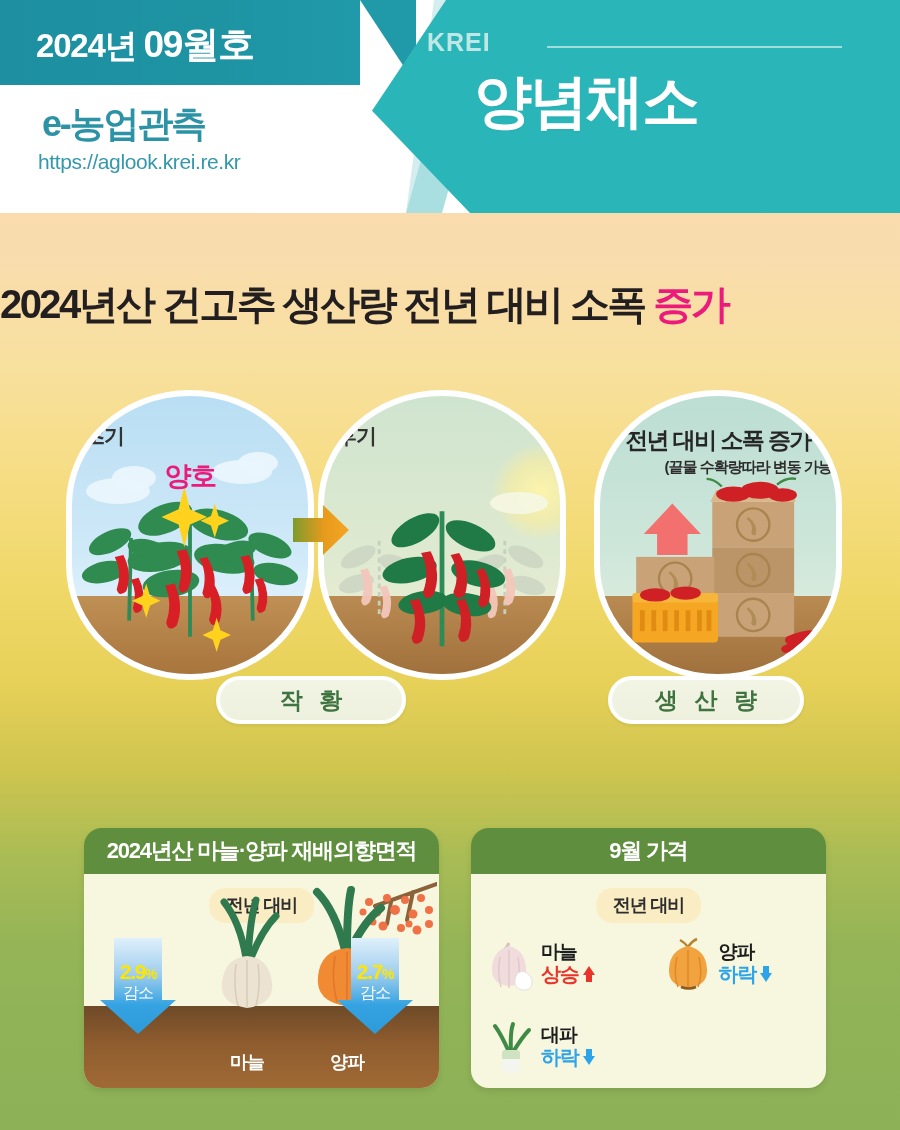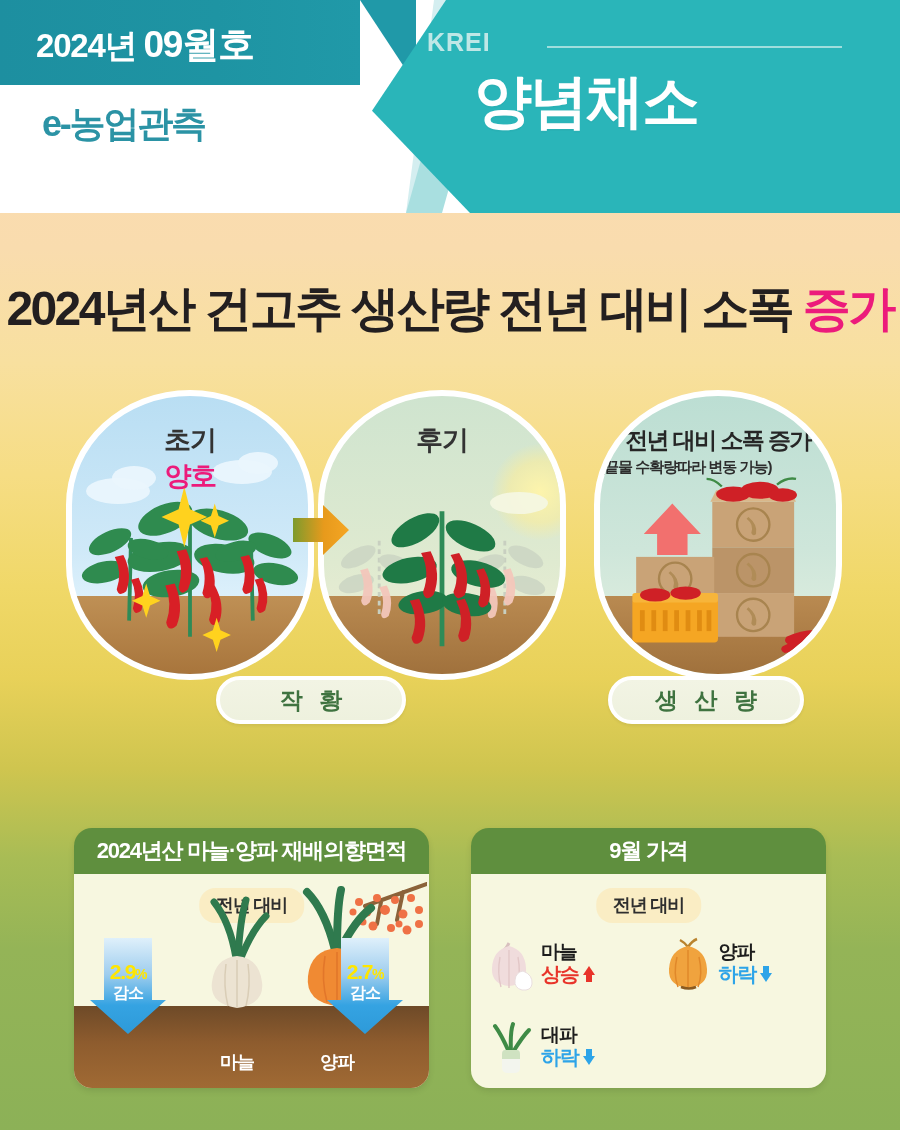--- a/index.html
+++ b/index.html
@@ -70,22 +70,22 @@
     background:#9fdedd;
   }
   .hdr-title {
     position:absolute; left:474px; top:72px;
     color:#ffffff; font-size:58px; font-weight:bold; letter-spacing:-2px;
     line-height:1; text-shadow:0 2px 0 rgba(0,0,0,0.02);
   }
 
   
   .headline {
-    position:absolute; left:0; top:277px; width:900px; text-align:center;
-    font-size:48px; font-weight:bold; color:#231f20; letter-spacing:-2.6px;
+    position:absolute; left:0; top:277px; width:900px; 
+    font-size:40px; font-weight:bold; color:#231f20; letter-spacing:-2.6px;
     white-space:nowrap;
   }
   .headline .accent { color:#ec1b7b; }
 
   
   .cards { position:absolute; left:0; top:390px; width:900px; height:340px; }
   .card {
     position:absolute; top:0; width:248px; height:290px;
     border-radius:124px / 115px;
     border:6px solid #ffffff;
@@ -93,32 +93,32 @@
   }
   .card.c1 { left:66px; background:linear-gradient(180deg,#b9def3 0%, #cfe9f8 55%, #dcf0fb 72%); }
   .card.c2 { left:318px; background:linear-gradient(180deg,#cfe4cf 0%, #dfead0 60%, #e6ecd2 75%); }
   .card.c3 { left:594px; background:linear-gradient(180deg,#bcded3 0%, #cee6da 55%, #d9ebdd 75%); }
   .ground {
     position:absolute; left:0; bottom:0; width:100%; height:78px;
     background:linear-gradient(180deg,#bf9055 0%, #a8753c 100%);
   }
   .ground.g2 { background:linear-gradient(180deg,#b98a51 0%, #a0713c 100%); }
   .card-title {
-    position:absolute; left:0; top:26px; width:100%; text-align:center;
-    font-size:27px; font-weight:bold; color:#333333; letter-spacing:-1px;
+    position:absolute; left:12px; top:26px; width:100%; text-align:left;
+    font-size:21px; font-weight:bold; color:#333333; letter-spacing:-1px;
   }
   .card-sub {
     position:absolute; left:0; top:52px; width:100%; text-align:center;
     font-size:25px; font-weight:bold; letter-spacing:-1.4px; line-height:1.25;
   }
   .card-sub.pink { color:#ec1b7b; font-size:27px;margin-top:12px; }
   .card-sub.blue { color:#2196e8; }
   .card-sub.dark { color:#262626; font-size:23px; top:30px; letter-spacing:-1.6px; }
   .card-note {
-    position:absolute; left:0; top:62px; width:100%; text-align:left;
+    position:absolute; left:0; top:62px; width:100%; text-align:right;
     font-size:15px; font-weight:bold; color:#2c2c2c; letter-spacing:-1px;
   }
   .arrow-connect {
     position:absolute; left:293px; top:113px; width:56px; height:54px; z-index:5;
   }
   .pill {
     position:absolute; height:48px; border-radius:24px;
     background:linear-gradient(180deg,#f2f4e4 0%, #eef1de 100%);
     border:4px solid #ffffff;
     display:flex; align-items:center; justify-content:center;
@@ -132,21 +132,21 @@
   
   .cloud { position:absolute; background:#eaf6fd; border-radius:50%; opacity:0.95; }
   .sun { position:absolute; border-radius:50%; background:radial-gradient(circle, rgba(255,245,170,0.95) 0%, rgba(255,238,150,0.55) 45%, rgba(255,240,170,0) 72%); }
 
   
   .panel {
     position:absolute; top:828px; width:355px; height:260px;
     border-radius:18px; overflow:hidden;
     box-shadow:0 3px 6px rgba(0,0,0,0.10);
   }
-  .panel.left { left:74px; }
+  .panel.left { left:84px; }
   .panel.right { left:471px; }
   .panel-head {
     height:46px; background:#5f8f3e;
     display:flex; align-items:center; justify-content:center;
     color:#ffffff; font-size:22px; font-weight:bold; letter-spacing:-1.2px;
   }
   .panel-body { position:relative; height:214px; background:#f7f7e0; }
   .badge {
     position:absolute; left:50%; transform:translateX(-50%); top:14px;
     padding:5px 17px 6px; border-radius:16px; background:#faedc4;
@@ -162,21 +162,21 @@
     font-weight:bold; letter-spacing:-1px; text-align:center; width:90px;
   }
   .downarrow { position:absolute; width:76px; height:96px; }
   .da-pct {
     position:absolute; left:0; top:22px; width:76px; text-align:center;
     color:#ffe600; font-size:21px; font-weight:bold; letter-spacing:-1.3px; z-index:3;
   }
   .da-pct .u { font-size:14px; }
   .da-lbl {
     position:absolute; left:0; top:45px; width:76px; text-align:center;
-    color:#ffffff; font-size:16px; font-weight:bold; letter-spacing:-1px; z-index:3;
+    color:#ffffff; font-size:16px; font-weight:normal; letter-spacing:-1px; z-index:3;
   }
 
   
   .price-grid {
     position:absolute; left:0; top:48px; width:100%; height:166px;
     display:grid; grid-template-columns:1fr 1fr; grid-template-rows:1fr 1fr;
   }
   .price-item { position:relative; display:flex; align-items:center; padding-left:14px; }
   .price-ico { width:50px; height:54px; flex:0 0 50px; position:relative; }
   .price-txt { margin-left:6px; }
@@ -209,20 +209,21 @@
     <div class="hdr-teal-band"></div>
     <div class="hdr-stripe2"></div>
     <div class="hdr-stripe"></div>
     <div class="hdr-right-inner"></div>
 
     <div class="issue-date">
       <span>2024년</span><span class="mon">09월호</span>
     </div>
 
     <div class="brand">e-농업관측</div>
+    <div class="brand-url">https://aglook.krei.re.kr</div>
 
     <div class="krei-logo">KREI</div>
     <div class="krei-rule"></div>
     <div class="hdr-title">양념채소</div>
   </div>
 
   <div class="headline"><span>2024년산 건고추 생산량 전년 대비 소폭 </span><span class="accent">증가</span></div>
 
   <div class="cards">
 

